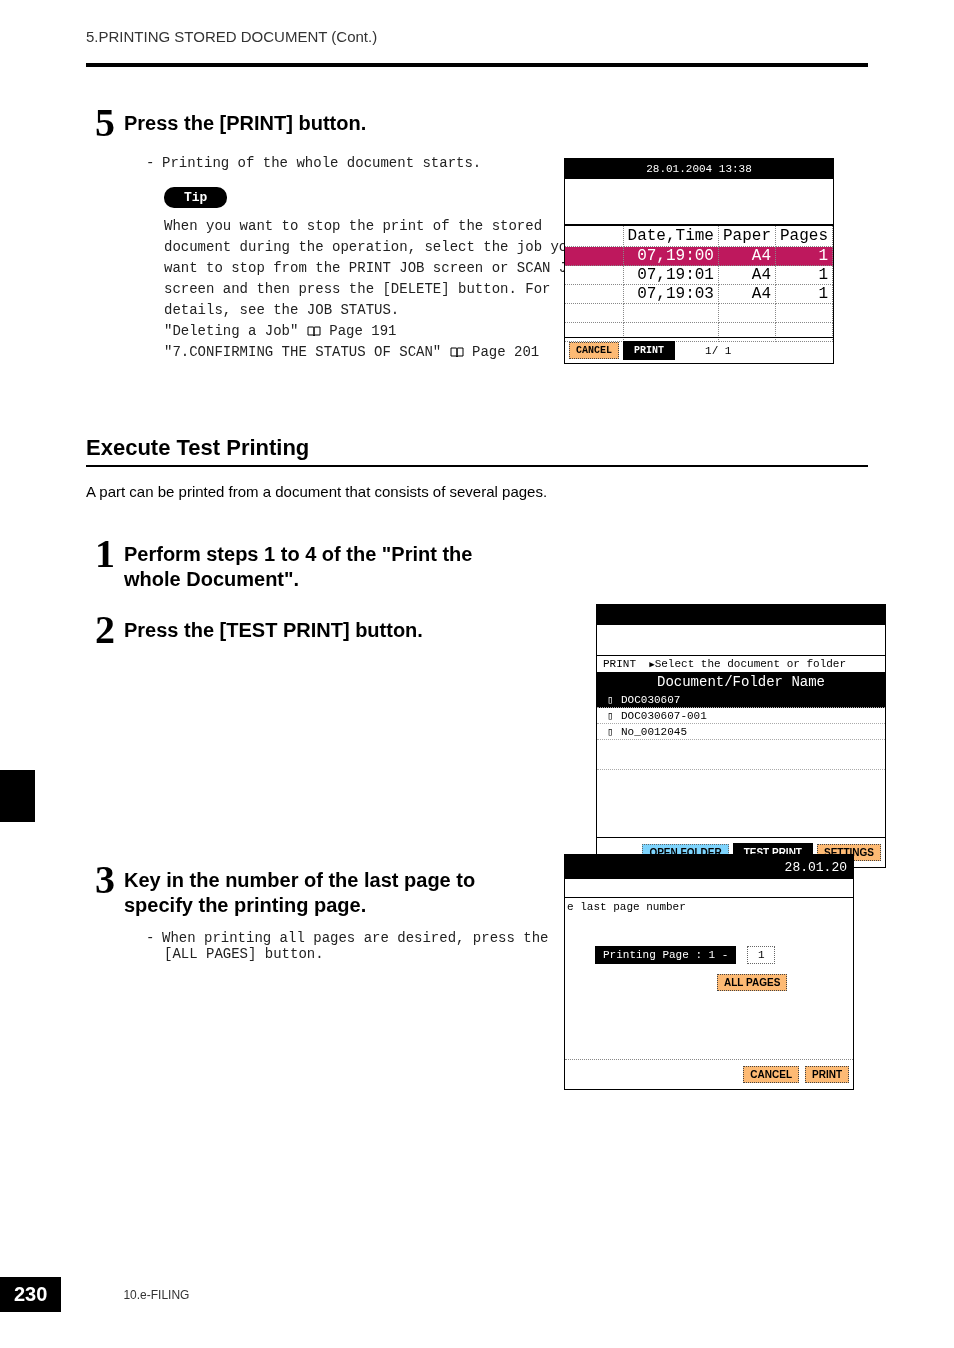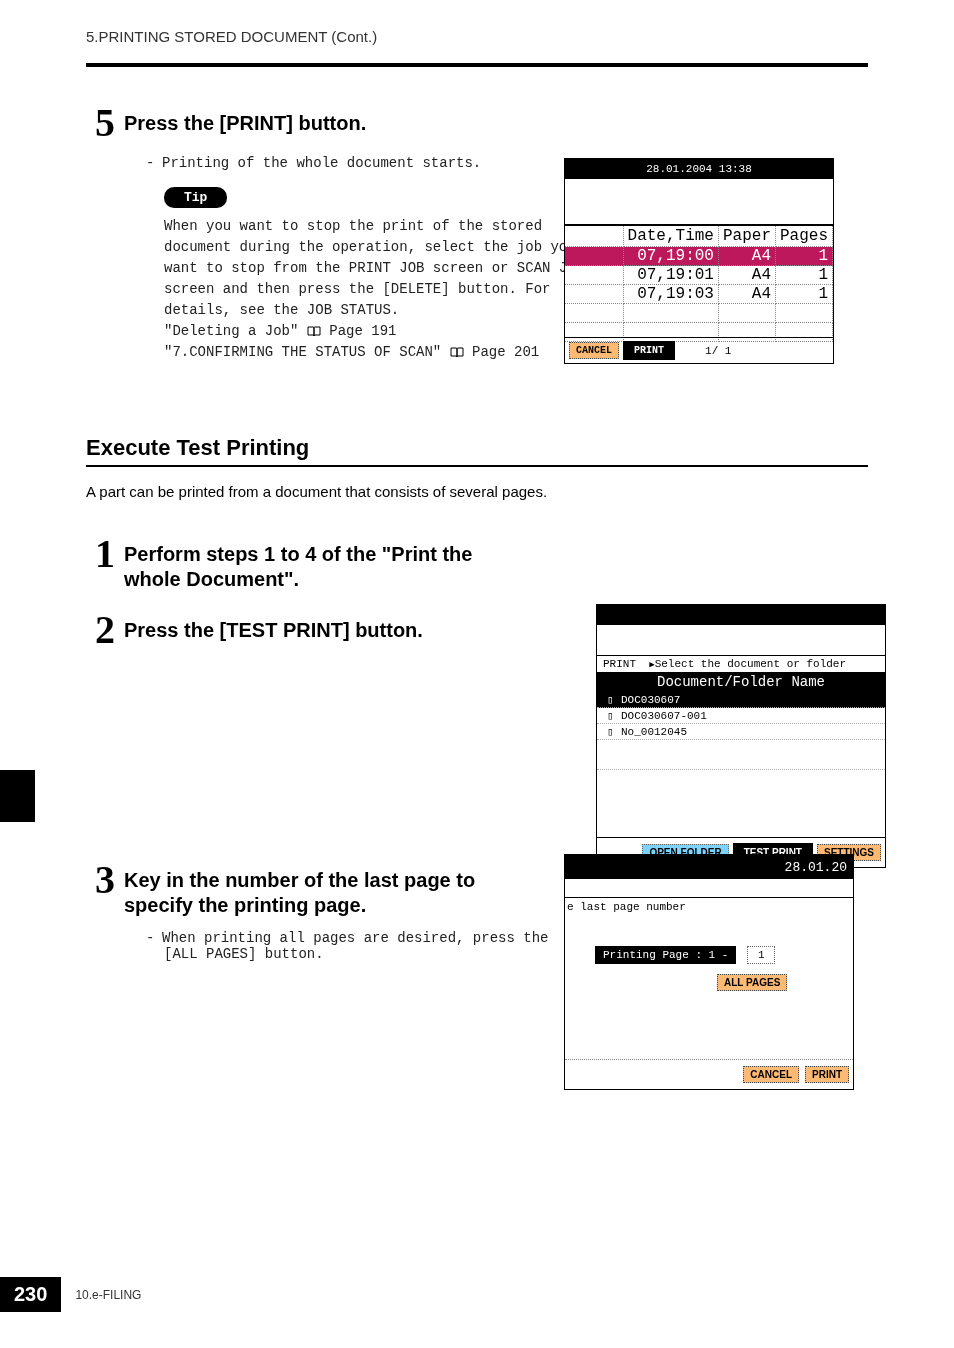--- a/index.html
+++ b/index.html
@@ -185,21 +185,21 @@
   .panel-frame.low .footer-bar3 {
     position: absolute; left: 0; right: 0; bottom: 0; height: 30px;
     border-top: 1px dotted #888;
     display: flex; align-items: center; justify-content: flex-end;
     padding: 0 4px; gap: 6px;
   }
 
   
   .page-footer {
     position: absolute; left: 0; bottom: 36px;
-    display: flex; align-items: center;
+    display: flex; align-items: center; gap: 48px;
   }
   .page-num-box {
     background: #000; color: #fff;
     font-weight: bold; font-size: 20px;
     padding: 6px 14px;
   }
   .chapter { margin-left: 14px; font-size: 12px; color: #333; }
 </style>
 </head>
 <body>

